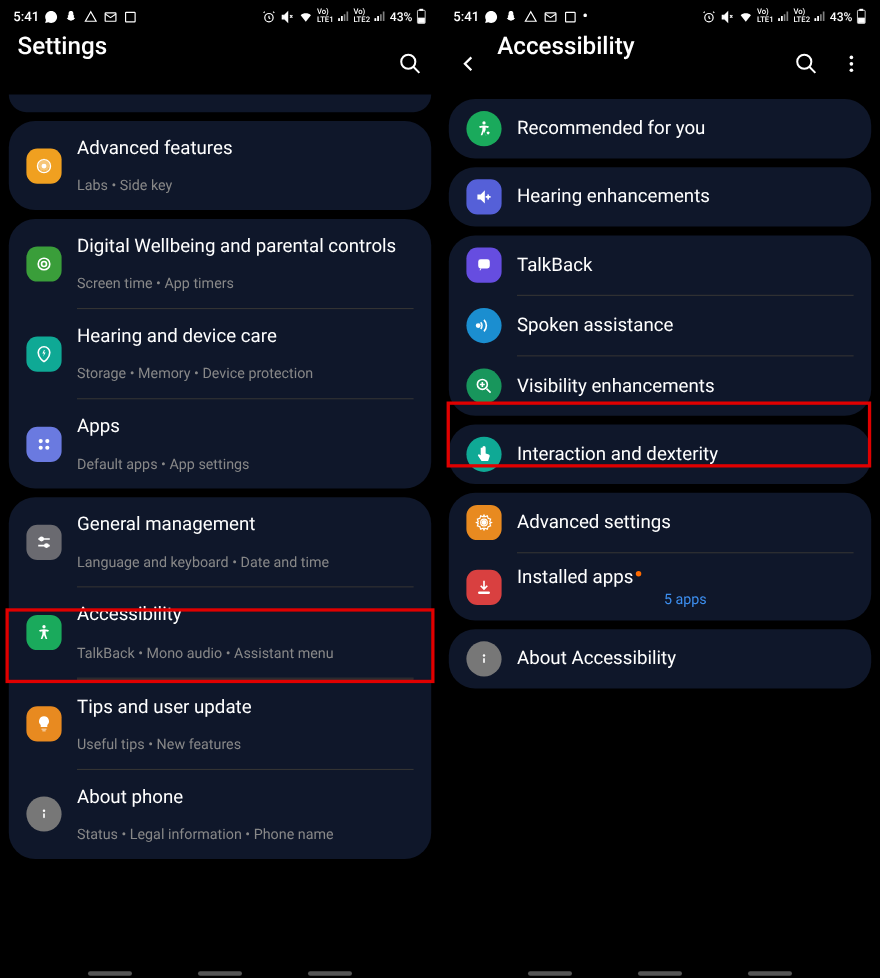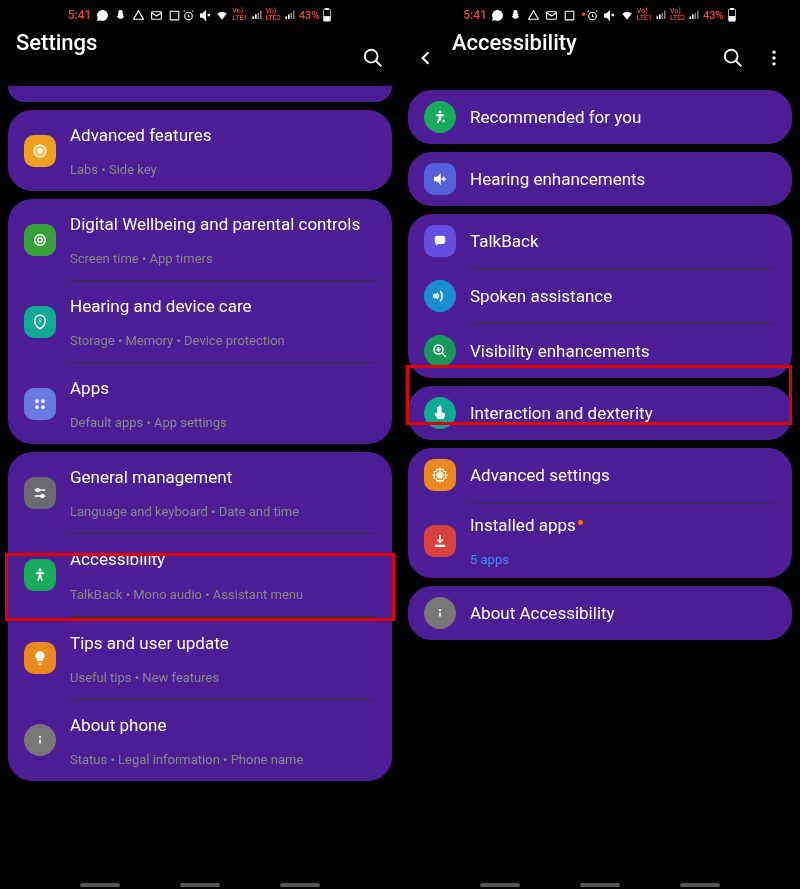--- a/index.html
+++ b/index.html
@@ -15,24 +15,24 @@
   width: 400px;
   height: 889px;
   background: #000;
   position: relative;
   display: flex;
   flex-direction: column;
 }
 .status-bar {
   height: 30px;
   display: flex;
-  justify-content: center;
+  justify-content: space-between;
   align-items: center;
   padding: 0 12px;
-  color: #ef4444;
+  color: #ffffff;
   font-size: 12px;
   font-weight: 500;
 }
 .status-left { display: flex; align-items: center; gap: 4px; }
 .status-right { display: flex; align-items: center; gap: 3px; font-size: 11px; }
 .status-icon { width: 14px; height: 14px; display: inline-flex; align-items: center; justify-content: center; }
 .header {
   height: 56px;
   display: flex;
   padding: 0 16px;
@@ -43,21 +43,21 @@
   font-weight: 500;
   flex: 1;
 }
 .back-btn {
   margin-right: 16px;
   display: flex;
   align-items: center;
 }
 .header-icons { display: flex; align-items: center; gap: 20px; }
 .section {
-  background: #4c1d95;
+  background: #0f172a;
   border-radius: 24px;
   margin: 4px 8px;
   overflow: hidden;
 }
 .section.stub {
   height: 16px;
   border-radius: 0 0 24px 24px;
   margin-top: 0;
 }
 .item {
@@ -93,21 +93,22 @@
   line-height: 1.3;
 }
 .item-sub {
   color: #888;
   font-size: 13px;
   margin-top: 16px;
 }
 .item-link {
   color: #3d8ff0;
   font-size: 13px;
-  margin-top: 16px;
+  margin-top: 2px;
+  text-align: center;
 }
 .divider {
   height: 1px;
   background: #333;
   margin-left: 62px;
   margin-right: 16px;
 }
 .highlight {
   position: absolute;
   border: 3px solid #e00000;

